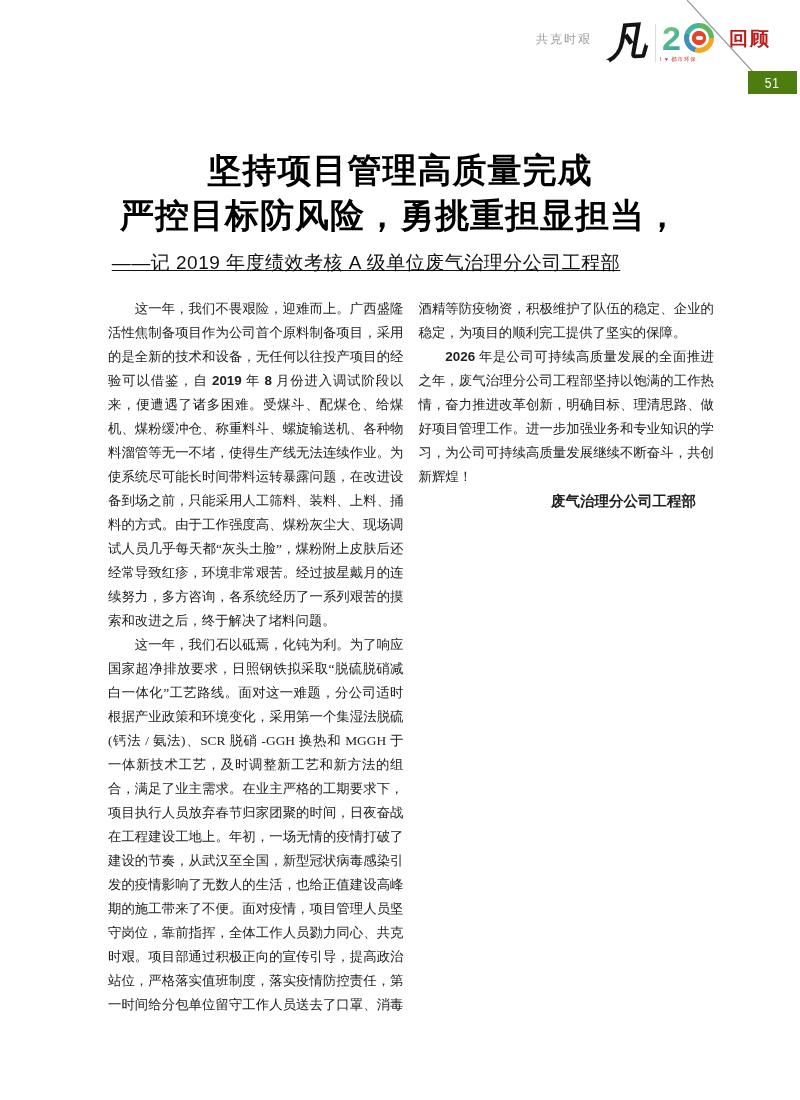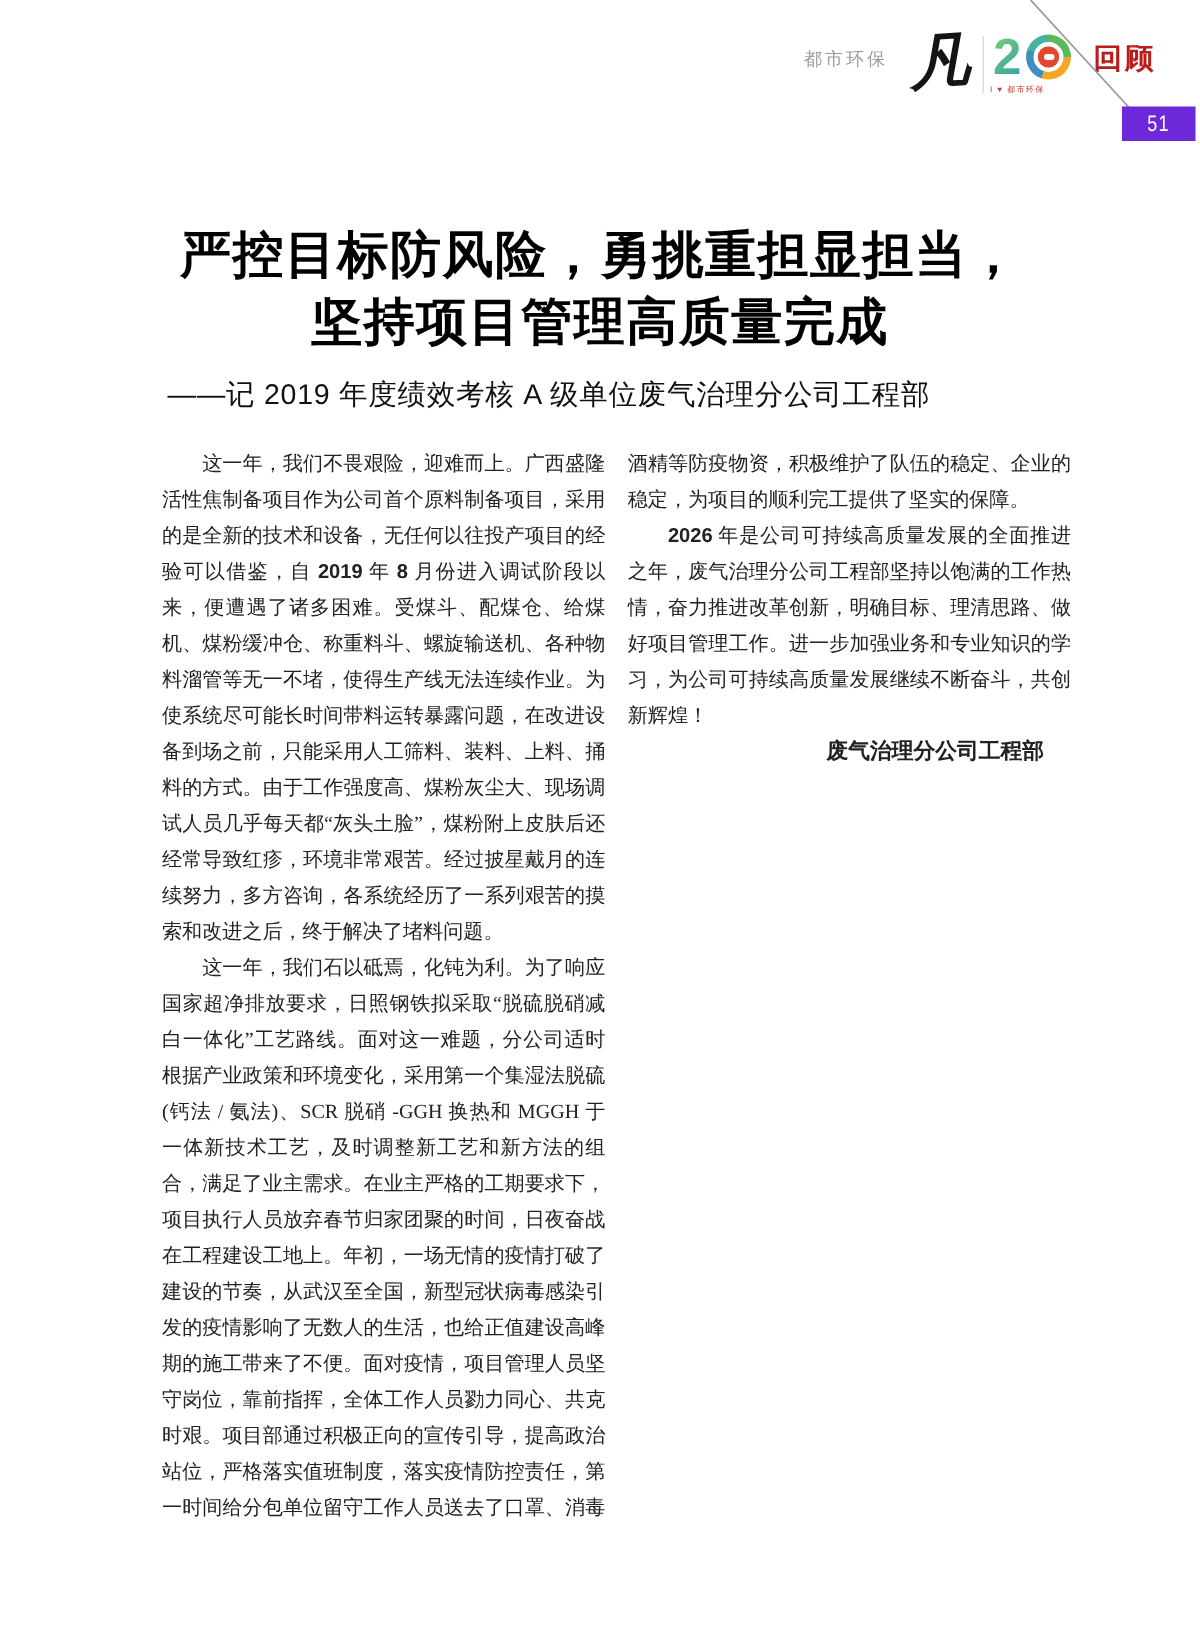--- a/index.html
+++ b/index.html
@@ -68,21 +68,21 @@
   }
   
   .title{
     position:absolute;left:0;top:148px;width:800px;text-align:center;
     font-family:"Liberation Sans","DejaVu Sans",sans-serif;
     font-weight:700;font-size:34px;line-height:45px;color:#000000;letter-spacing:1px;
   }
   .subtitle{
     position:absolute;left:0;top:250px;width:732px;text-align:center;
     font-family:"Liberation Sans","DejaVu Sans",sans-serif;
-    font-size:19px;color:#111111;letter-spacing:.5px;
+    font-size:19px;color:#111111;letter-spacing:.5px;text-decoration:underline;
   }
   
   .article-body{
     position:absolute;left:108px;top:297px;width:606px;height:744px;
     column-count:2;column-gap:15px;column-fill:auto;
     font-size:13.4px;line-height:24px;text-align:justify;color:#222222;
   }
   .article-body p{margin:0;text-indent:2em;}
   .article-body .num{
     font-family:"Liberation Sans","DejaVu Sans",sans-serif;
@@ -90,47 +90,47 @@
   }
   .article-body .signature{
     text-indent:0;text-align:right;padding-right:18px;margin-top:0;
     font-family:"Liberation Sans","DejaVu Sans",sans-serif;
     font-weight:700;font-size:14.5px;
   }
 </style>
 </head>
 <body>
 
-<span class="brand">都市环保</span>
+<span class="brand">共克时艰</span>
 
 <span class="calligraphy">凡</span>
 
 <span class="head-divider"></span>
 
 <div class="logo20">
   <span class="two">2</span>
   <span class="ring">
       <span class="dot"></span>
     </span>
   <div class="slogan">I ♥ 都市环保</div>
 </div>
 
 <span class="section-label">回顾</span>
 
 <svg class="pointer-line" viewBox="0 0 800 100" xmlns="http://www.w3.org/2000/svg">
   <line x1="687" y1="0" x2="753" y2="72" stroke="#9a9a9a" stroke-width="1.2"></line>
 </svg>
 
-<div class="page-badge" style="background: #6d28d9;">
+<div class="page-badge" style="background: #4d7c0f;">
   <span>51</span>
 </div>
 
 <div class="title">
+  <div>坚持项目管理高质量完成</div>
   <div>严控目标防风险，勇挑重担显担当，</div>
-  <div>坚持项目管理高质量完成</div>
 </div>
 
 <div class="subtitle">——记 2019 年度绩效考核 A 级单位废气治理分公司工程部</div>
 
 <div class="article-body">
   <div>
       <p>这一年，我们不畏艰险，迎难而上。广西盛隆活性焦制备项目作为公司首个原料制备项目，采用的是全新的技术和设备，无任何以往投产项目的经验可以借鉴，自 <span class="num">2019</span> 年 <span class="num">8</span> 月份进入调试阶段以来，便遭遇了诸多困难。受煤斗、配煤仓、给煤机、煤粉缓冲仓、称重料斗、螺旋输送机、各种物料溜管等无一不堵，使得生产线无法连续作业。为使系统尽可能长时间带料运转暴露问题，在改进设备到场之前，只能采用人工筛料、装料、上料、捅料的方式。由于工作强度高、煤粉灰尘大、现场调试人员几乎每天都“灰头土脸”，煤粉附上皮肤后还经常导致红疹，环境非常艰苦。经过披星戴月的连续努力，多方咨询，各系统经历了一系列艰苦的摸索和改进之后，终于解决了堵料问题。</p>
       <p>这一年，我们石以砥焉，化钝为利。为了响应国家超净排放要求，日照钢铁拟采取“脱硫脱硝减白一体化”工艺路线。面对这一难题，分公司适时根据产业政策和环境变化，采用第一个集湿法脱硫(钙法 / 氨法)、SCR 脱硝 -GGH 换热和 MGGH 于一体新技术工艺，及时调整新工艺和新方法的组合，满足了业主需求。在业主严格的工期要求下，项目执行人员放弃春节归家团聚的时间，日夜奋战在工程建设工地上。年初，一场无情的疫情打破了建设的节奏，从武汉至全国，新型冠状病毒感染引发的疫情影响了无数人的生活，也给正值建设高峰期的施工带来了不便。面对疫情，项目管理人员坚守岗位，靠前指挥，全体工作人员勠力同心、共克时艰。项目部通过积极正向的宣传引导，提高政治站位，严格落实值班制度，落实疫情防控责任，第一时间给分包单位留守工作人员送去了口罩、消毒酒精等防疫物资，积极维护了队伍的稳定、企业的稳定，为项目的顺利完工提供了坚实的保障。</p>
       <p><span class="num">2026</span> 年是公司可持续高质量发展的全面推进之年，废气治理分公司工程部坚持以饱满的工作热情，奋力推进改革创新，明确目标、理清思路、做好项目管理工作。进一步加强业务和专业知识的学习，为公司可持续高质量发展继续不断奋斗，共创新辉煌！</p>
     </div>

